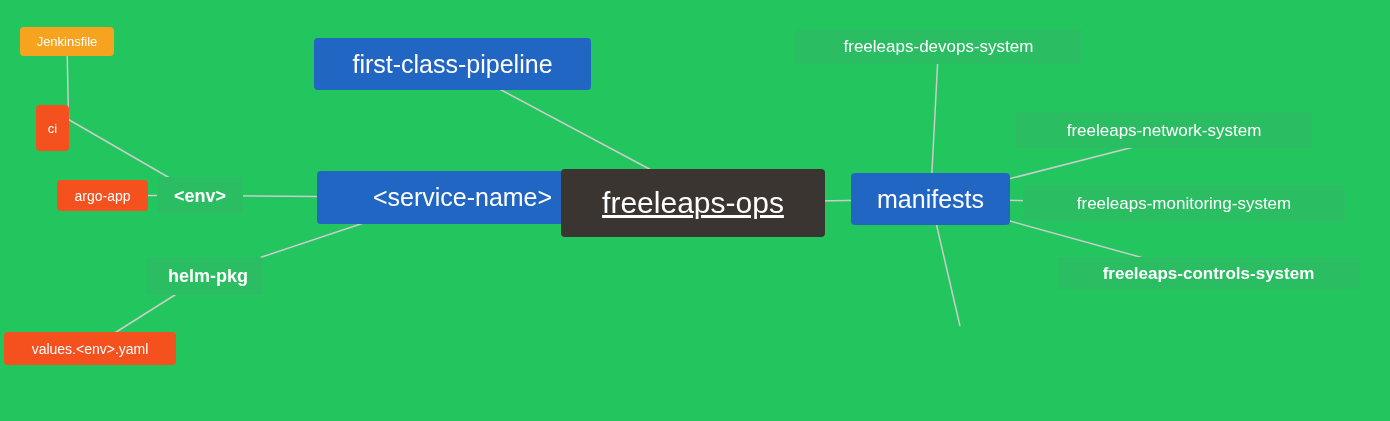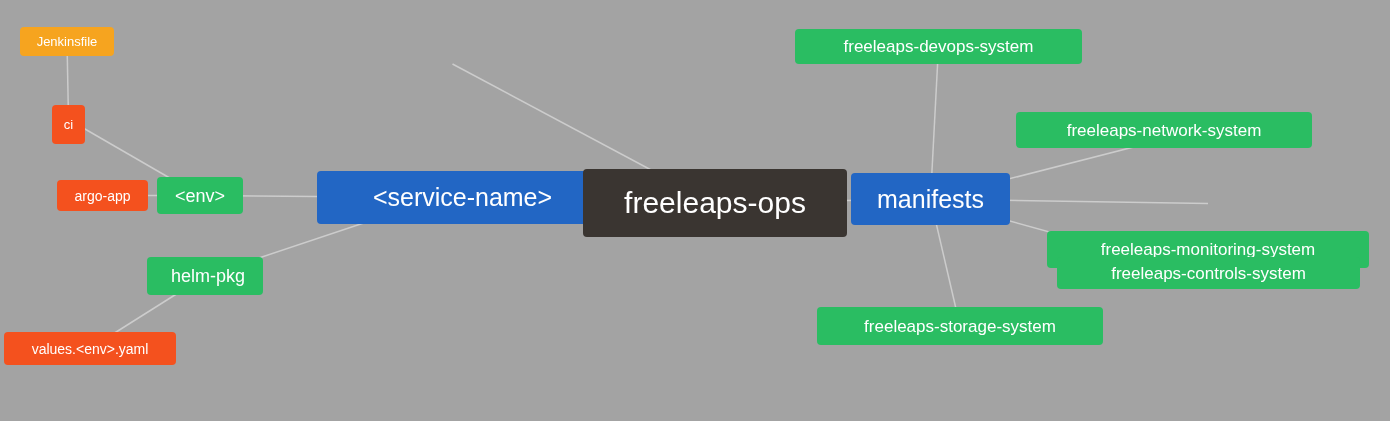--- a/index.html
+++ b/index.html
@@ -1,21 +1,21 @@
 <!DOCTYPE html>
 <html><head>
 <meta charset="utf-8">
 <style>
   html, body { margin: 0; padding: 0; background: #ffffff; }
   body { font-family: "Liberation Sans", sans-serif; }
   .canvas {
     position: relative;
     width: 1390px;
     height: 421px;
-    background: #a3a3a3;
+    background: #22c55e;
     overflow: hidden;
   }
   #edge-layer {
     position: absolute;
     left: 0; top: 0;
     z-index: 0;
   }
   .node {
     position: absolute;
     z-index: 1;
@@ -25,21 +25,21 @@
     color: #ffffff;
     border-radius: 4px;
     box-sizing: border-box;
     white-space: nowrap;
     cursor: pointer;
     line-height: 1;
     user-select: none;
   }
   .f13 { font-size: 13px; }
   .f14 { font-size: 14px; }
-  .f18 { font-size: 18px; }
+  .f18 { font-size: 18px; font-weight: bold; }
   .f19 { font-size: 17px; }
   .f25 { font-size: 25px; }
   .f30 { font-size: 30px; }
 </style>
 </head>
 <body>
 
 <div class="canvas">
 
   <svg id="edge-layer" width="1390" height="421">
@@ -54,40 +54,40 @@
       <line x1="713" y1="203" x2="930.5" y2="199" stroke="#cccccc" stroke-width="1.5"></line>
       <line x1="930.5" y1="199" x2="938.5" y2="46.5" stroke="#cccccc" stroke-width="1.5"></line>
       <line x1="930.5" y1="199" x2="1200" y2="130" stroke="#cccccc" stroke-width="1.5"></line>
       <line x1="930.5" y1="199" x2="1208" y2="203.5" stroke="#cccccc" stroke-width="1.5"></line>
       <line x1="930.5" y1="199" x2="1208.5" y2="276" stroke="#cccccc" stroke-width="1.5"></line>
       <line x1="930.5" y1="199" x2="960" y2="326" stroke="#cccccc" stroke-width="1.5"></line>
     </svg>
 
   <div class="node f13" style="left: 20px; top: 27px; width: 94px; height: 29px; background: rgb(246, 164, 31);">Jenkinsfile</div>
 
-  <div class="node f13" style="left: 52px; top: 105px; width: 33px; height: 39px; background: rgb(244, 81, 30); text-align: right;">ci</div>
+  <div class="node f13" style="left: 36px; top: 105px; width: 33px; height: 46px; background: rgb(244, 81, 30); text-align: right;">ci</div>
 
   <div class="node f14" style="left: 30px; top: 180px; width: 91px; height: 31px; background: rgb(244, 81, 30); margin-left: 27px;">argo-app</div>
 
   <div class="node f18" style="left: 157px; top: 177px; width: 86px; height: 37px; background: rgb(42, 189, 98);">&lt;env&gt;</div>
 
   <div class="node f18" style="left: 147px; top: 257px; width: 116px; height: 38px; background: rgb(42, 189, 98); padding-left: 6px;">helm-pkg</div>
 
   <div class="node f14" style="left: 4px; top: 332px; width: 172px; height: 33px; background: rgb(244, 81, 30);">values.&lt;env&gt;.yaml</div>
 
+  <div class="node f25" style="left: 314px; top: 38px; width: 277px; height: 52px; background: rgb(34, 102, 196);">first-class-pipeline</div>
 
   <div class="node f25" style="left: 317px; top: 171px; width: 291px; height: 53px; background: rgb(34, 102, 196);">&lt;service-name&gt;</div>
 
-  <div class="node f30" style="left: 583px; top: 169px; width: 264px; height: 68px; background: rgb(58, 53, 49);">freeleaps-ops</div>
+  <div class="node f30" style="left: 561px; top: 169px; width: 264px; height: 68px; background: rgb(58, 53, 49); text-decoration: underline;">freeleaps-ops</div>
 
   <div class="node f25" style="left: 851px; top: 173px; width: 159px; height: 52px; background: rgb(34, 102, 196);">manifests</div>
 
   <div class="node f19" style="left: 795px; top: 29px; width: 287px; height: 35px; background: rgb(42, 189, 98);">freeleaps-devops-system</div>
 
   <div class="node f19" style="left: 1016px; top: 112px; width: 296px; height: 36px; background: rgb(42, 189, 98);">freeleaps-network-system</div>
 
-  <div class="node f19" style="left: 1047px; top: 185px; width: 322px; height: 37px; background: rgb(42, 189, 98); margin-top: 46px;">freeleaps-monitoring-system</div>
+  <div class="node f19" style="left: 1023px; top: 185px; width: 322px; height: 37px; background: rgb(42, 189, 98);">freeleaps-monitoring-system</div>
 
-  <div class="node f19" style="left: 1057px; top: 257px; width: 303px; height: 32px; background: rgb(42, 189, 98);">freeleaps-controls-system</div>
+  <div class="node f19" style="left: 1057px; top: 257px; width: 303px; height: 32px; background: rgb(42, 189, 98); font-weight: bold;">freeleaps-controls-system</div>
 
-  <div class="node f19" style="left: 817px; top: 307px; width: 286px; height: 38px; background: rgb(42, 189, 98);">freeleaps-storage-system</div>
 
 </div>
 
 </body></html>

